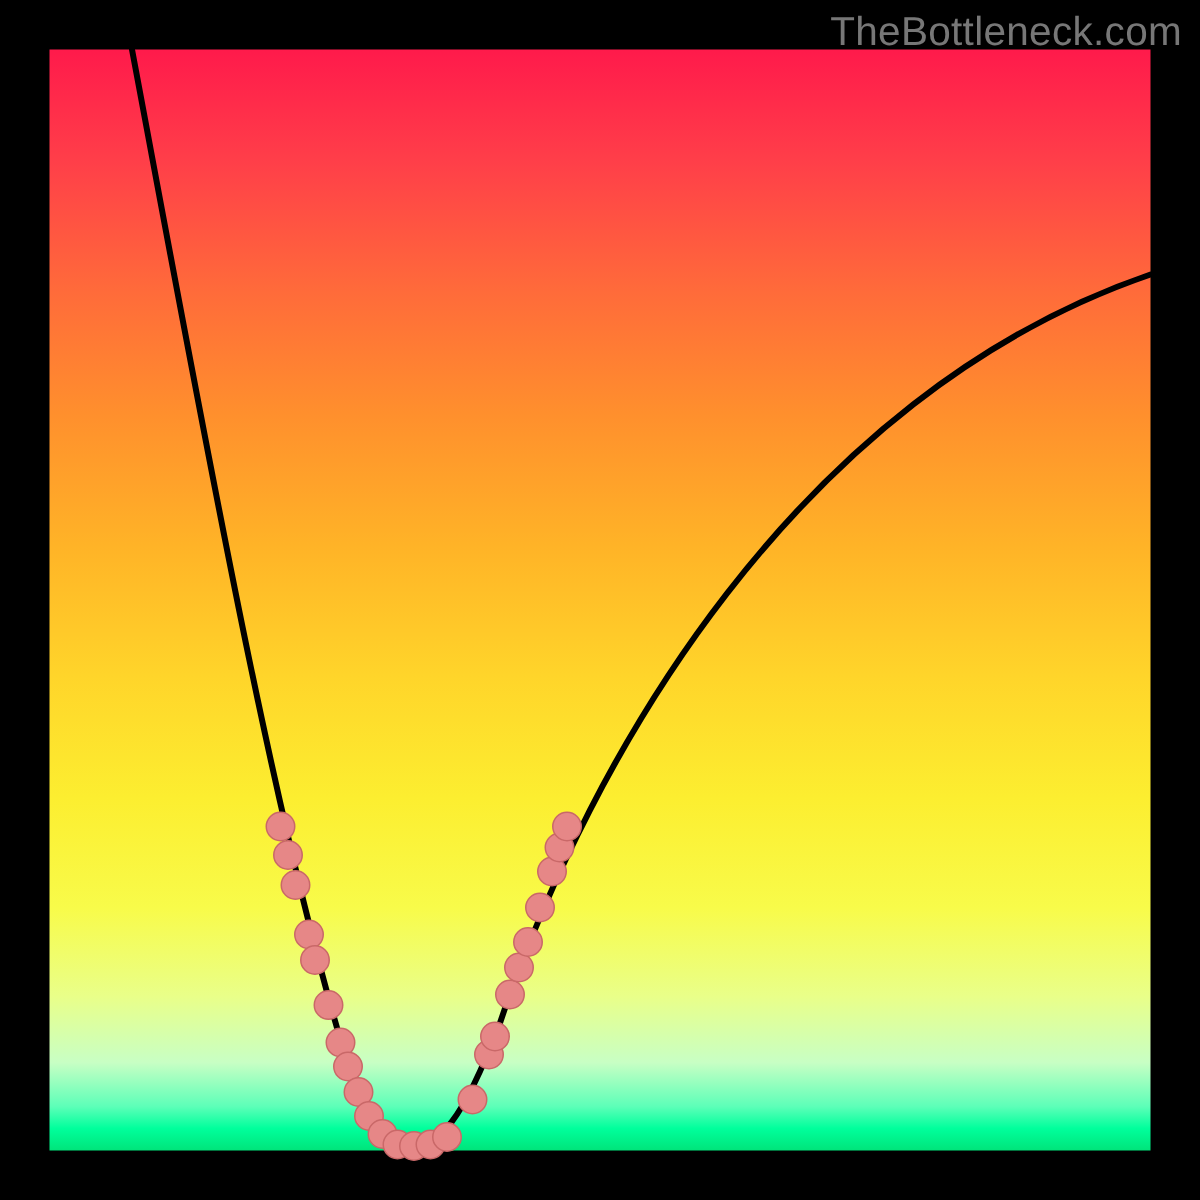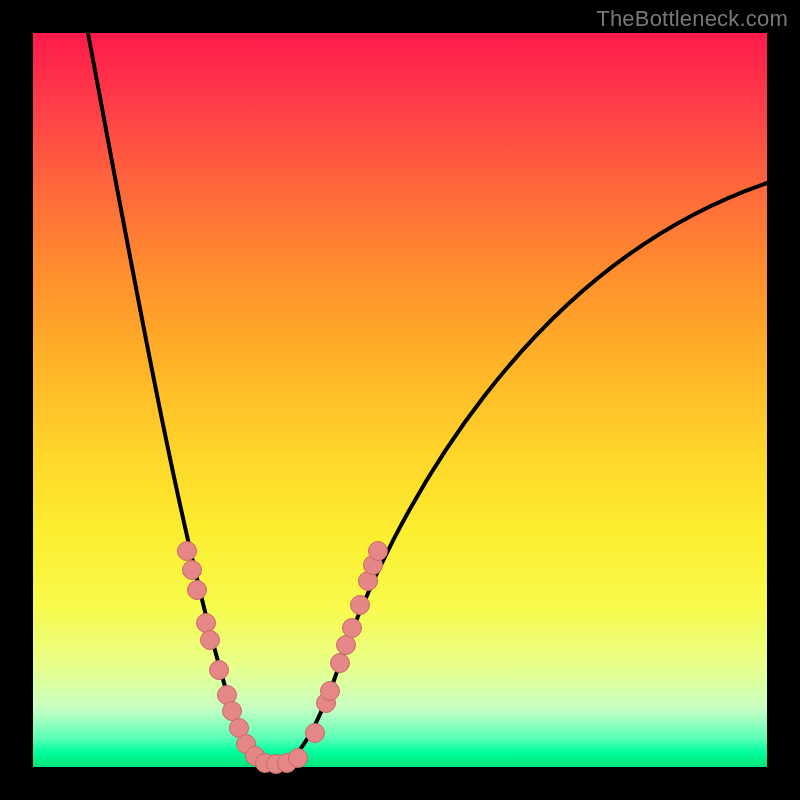--- a/index.html
+++ b/index.html
@@ -39,21 +39,21 @@
       #5dffb8 96%,
       #00ff9c 98%,
       #00e47a 100%
     );
   }
   .watermark {
     position: absolute;
     top: 6px;
     right: 12px;
     color: #777;
-    font-size: 22px;
+    font-size: 27px;
     font-weight: 400;
     letter-spacing: 0.2px;
   }
   svg.curves {
     position: absolute;
     left: 0;
     top: 0;
     width: 734px;
     height: 734px;
     overflow: visible;

